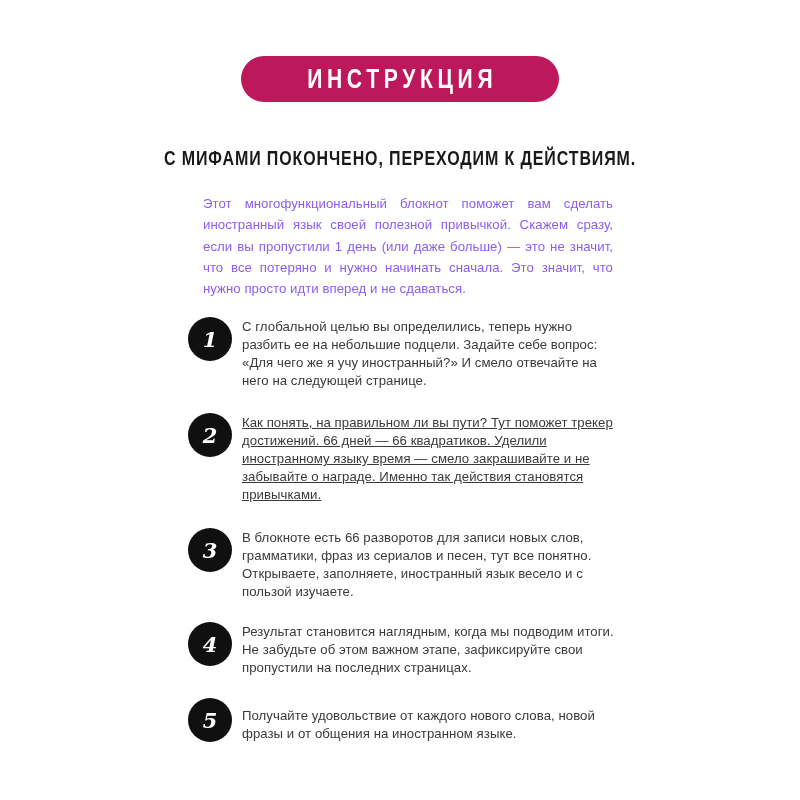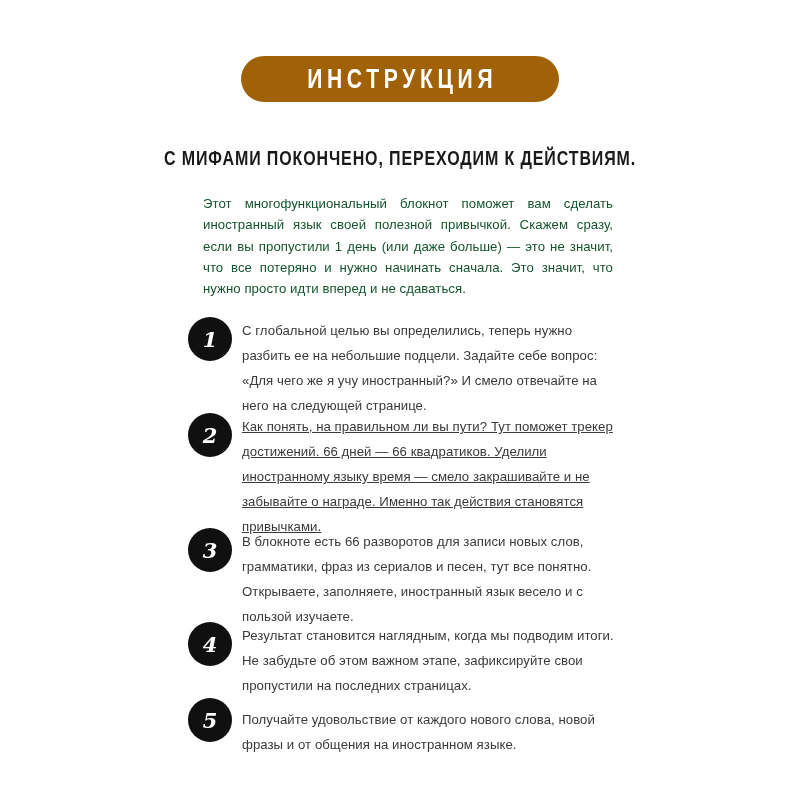--- a/index.html
+++ b/index.html
@@ -25,21 +25,21 @@
   
   .title-pill-wrap {
     position: absolute;
     left: 0;
     top: 56px;
     width: 800px;
     display: flex;
     justify-content: center;
   }
   .title-pill {
-    background: #a16207;
+    background: #be185d;
     border-radius: 24px;
     height: 46px;
     min-width: 232px;
     padding: 0 34px;
     display: flex;
     align-items: center;
     justify-content: center;
     box-sizing: border-box;
   }
   .title-pill-text {
@@ -75,21 +75,21 @@
   }
 
   
   .intro {
     position: absolute;
     left: 203px;
     top: 180px;
     width: 410px;
     text-align: justify;
     text-align-last: left;
-    color: #14532d;
+    color: #8b5cf6;
     font-size: 13.2px;
     line-height: 21.2px;
     letter-spacing: 0.05px;
   }
 
   
   .rules-heading {
     position: absolute;
     left: 0;
     top: 288px;
@@ -143,21 +143,21 @@
     line-height: 1;
     transform: translateY(-0.5px);
   }
   .rule-text {
     position: absolute;
     left: 54px;
     top: 0;
     width: 376px;
     color: #3a3a3a;
     font-size: 13.2px;
-    line-height: 25px;
+    line-height: 18px;
     letter-spacing: 0.05px;
   }
 
   
   #rule-1 { top: 317px; }
   #rule-2 { top: 413px; }
   #rule-3 { top: 528px; }
   #rule-4 { top: 622px; }
   #rule-5 { top: 698px; }
 

